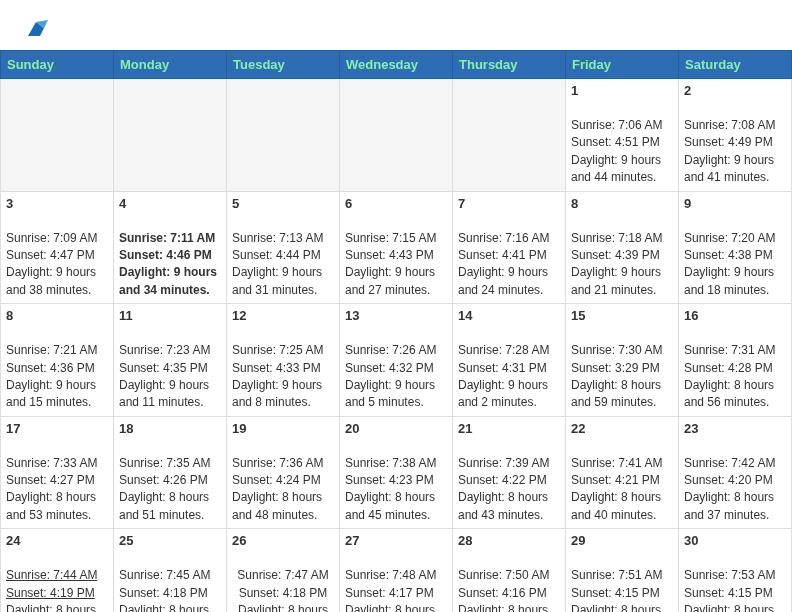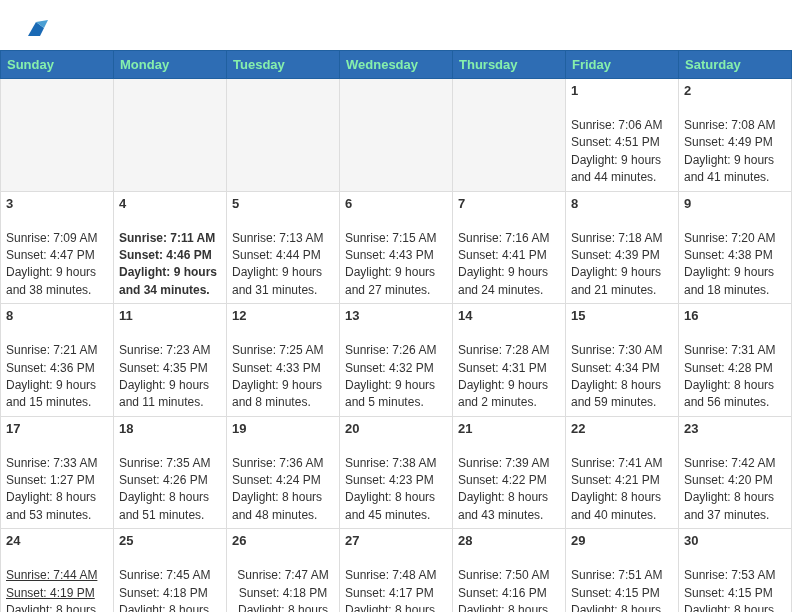--- a/index.html
+++ b/index.html
@@ -213,37 +213,37 @@
         <td>
           <span class="day-num">14</span>
           <div class="day-info" style="white-space: pre-line;">Sunrise: 7:28 AM
 Sunset: 4:31 PM
 Daylight: 9 hours
 and 2 minutes.</div>
         </td>
         <td>
           <span class="day-num">15</span>
           <div class="day-info" style="white-space: pre-line;">Sunrise: 7:30 AM
-Sunset: 4:34 PM
+Sunset: 3:29 PM
 Daylight: 8 hours
 and 59 minutes.</div>
         </td>
         <td>
           <span class="day-num">16</span>
           <div class="day-info" style="white-space: pre-line;">Sunrise: 7:31 AM
 Sunset: 4:28 PM
 Daylight: 8 hours
 and 56 minutes.</div>
         </td>
       </tr>
       <tr>
         <td>
           <span class="day-num">17</span>
           <div class="day-info" style="white-space: pre-line;">Sunrise: 7:33 AM
-Sunset: 1:27 PM
+Sunset: 4:27 PM
 Daylight: 8 hours
 and 53 minutes.</div>
         </td>
         <td>
           <span class="day-num">18</span>
           <div class="day-info" style="white-space: pre-line;">Sunrise: 7:35 AM
 Sunset: 4:26 PM
 Daylight: 8 hours
 and 51 minutes.</div>
         </td>

